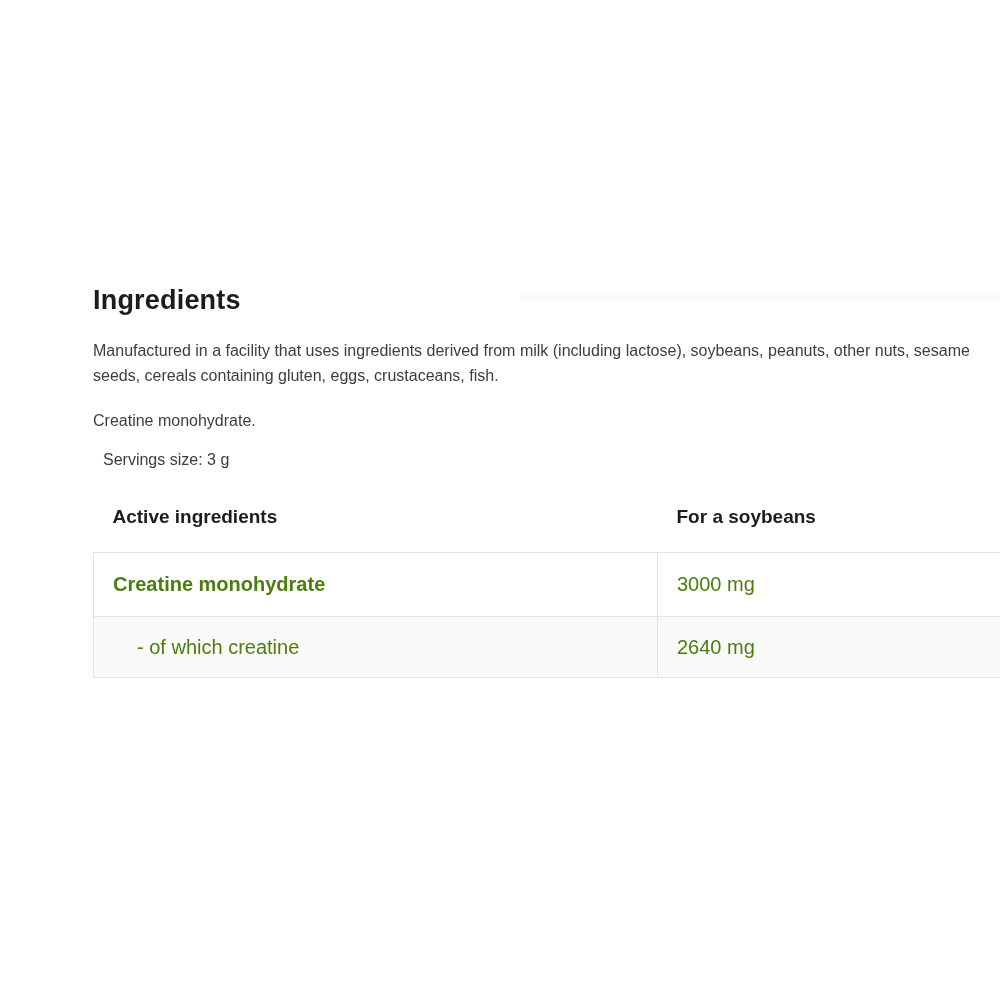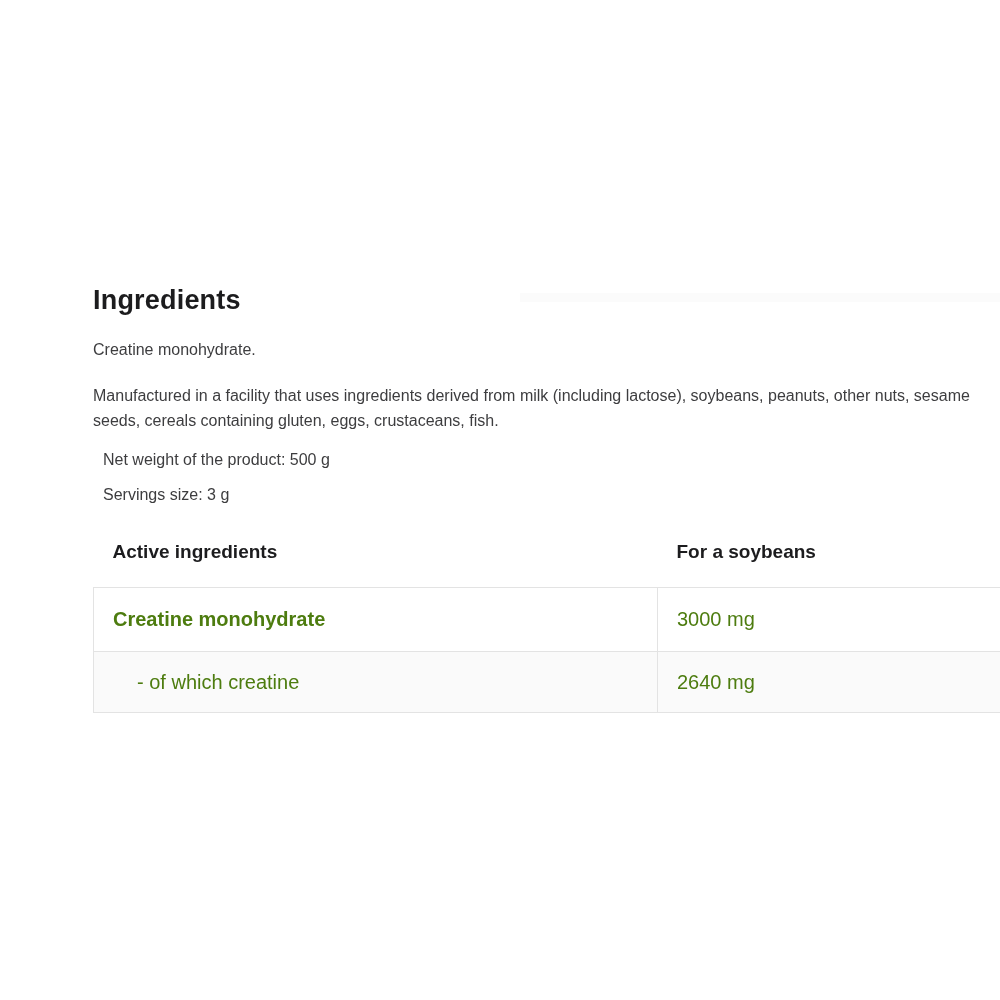--- a/index.html
+++ b/index.html
@@ -84,27 +84,26 @@
 </head>
 <body>
 
 <div class="page">
   <div class="faint-band"></div>
 
   <div class="content">
 
     <h2 class="section-title" id="ingredients-title">Ingredients</h2>
 
+    <p class="body-text" id="allergen-info">Manufactured in a facility that uses ingredients derived from milk (including lactose), soybeans, peanuts, other nuts, sesame seeds, cereals containing gluten, eggs, crustaceans, fish.</p>
+
     <p class="body-text" id="composition-line">Creatine monohydrate.</p>
-
-    <p class="body-text" id="allergen-info">Manufactured in a facility that uses ingredients derived from milk (including lactose), soybeans, peanuts, other nuts, sesame seeds, cereals containing gluten, eggs, crustaceans, fish.</p>
 
 
     <div class="facts-lines">
-      <div class="facts-line">Net weight of the product: 500 g</div>
       <div class="facts-line">Servings size: 3 g</div>
     </div>
 
     <table class="ingredients-table">
       <colgroup>
         <col class="col-label">
         <col class="col-value">
       </colgroup>
       <thead>
         <tr>

